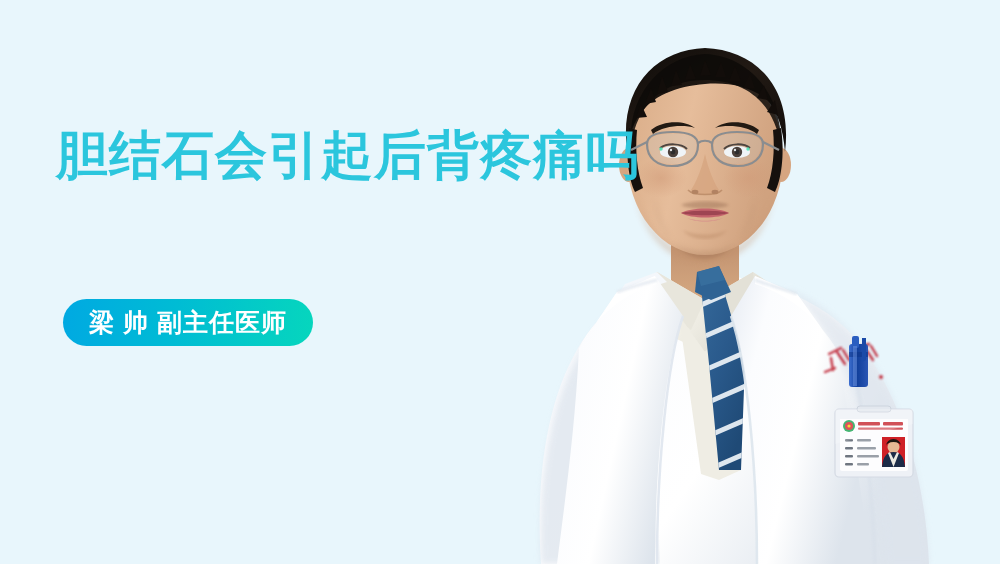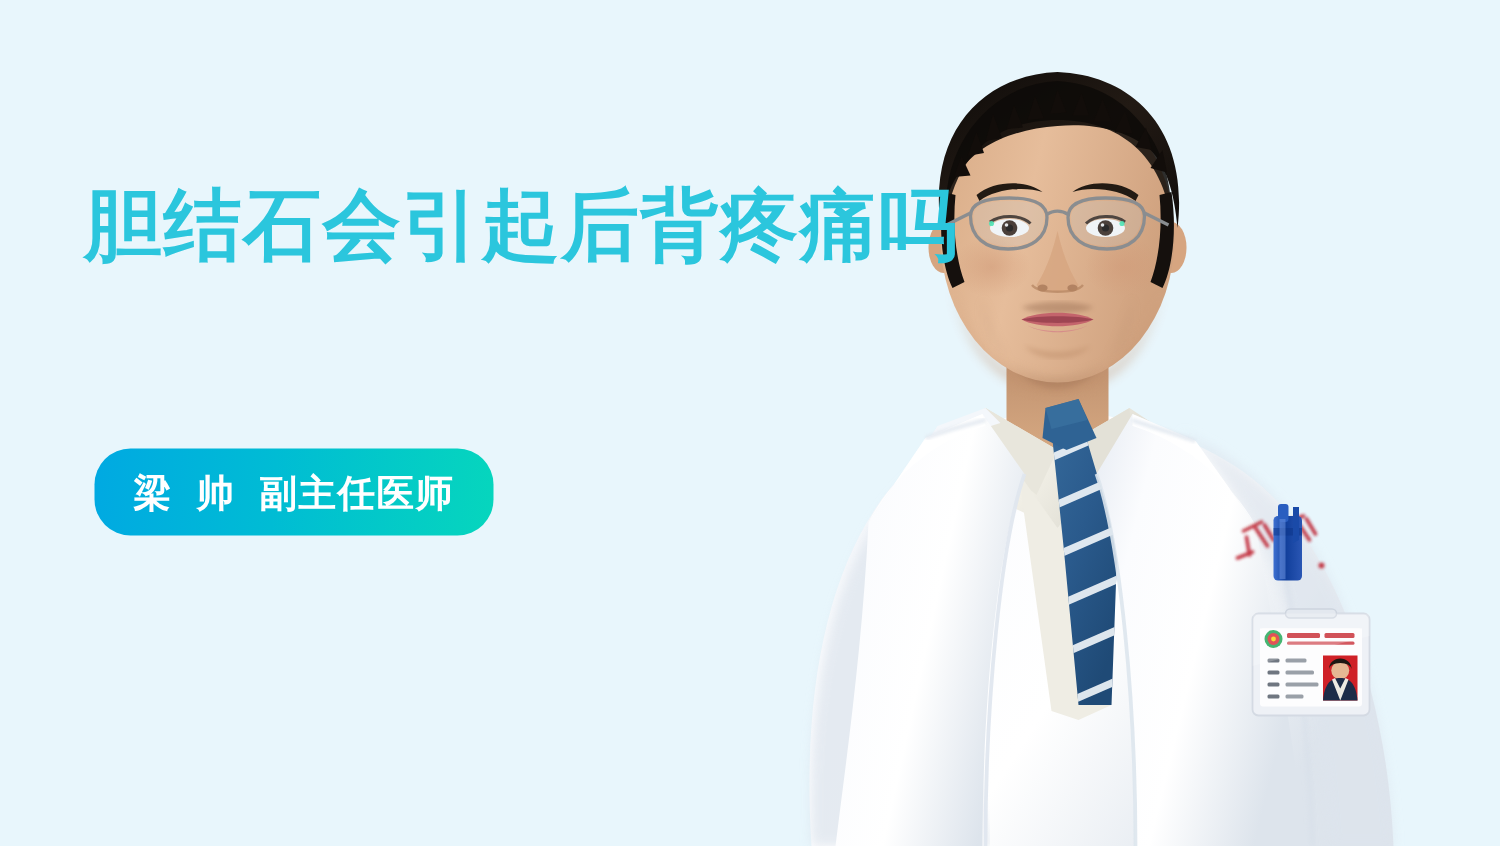--- a/index.html
+++ b/index.html
@@ -6,21 +6,21 @@
     margin: 0;
     padding: 0;
     background: #ffffff;
   }
   #stage {
     position: relative;
     width: 1000px;
     height: 564px;
     overflow: hidden;
     background: #e8f6fc;
-    font-family: Liberation Mono, monospace;
+    font-family: Liberation Sans, sans-serif;
   }
 
   
   .bg {
     position: absolute;
     inset: 0;
     background: #e8f6fc;
   }
 
   
@@ -35,21 +35,21 @@
     line-height: 86px;
     letter-spacing: 1px;
     white-space: pre-wrap;
     z-index: 40;
   }
 
   .badge {
     position: absolute;
     left: 63px;
     top: 299px;
-    height: 58px;
+    height: 47px;
     padding: 0 26px;
     display: flex;
     align-items: center;
     border-radius: 24px;
     background: linear-gradient(95deg, #00a9e2 0%, #00bcd4 45%, #06d6bd 100%);
     color: #ffffff;
     font-size: 25px;
     font-weight: 700;
     letter-spacing: 1px;
     box-sizing: border-box;

